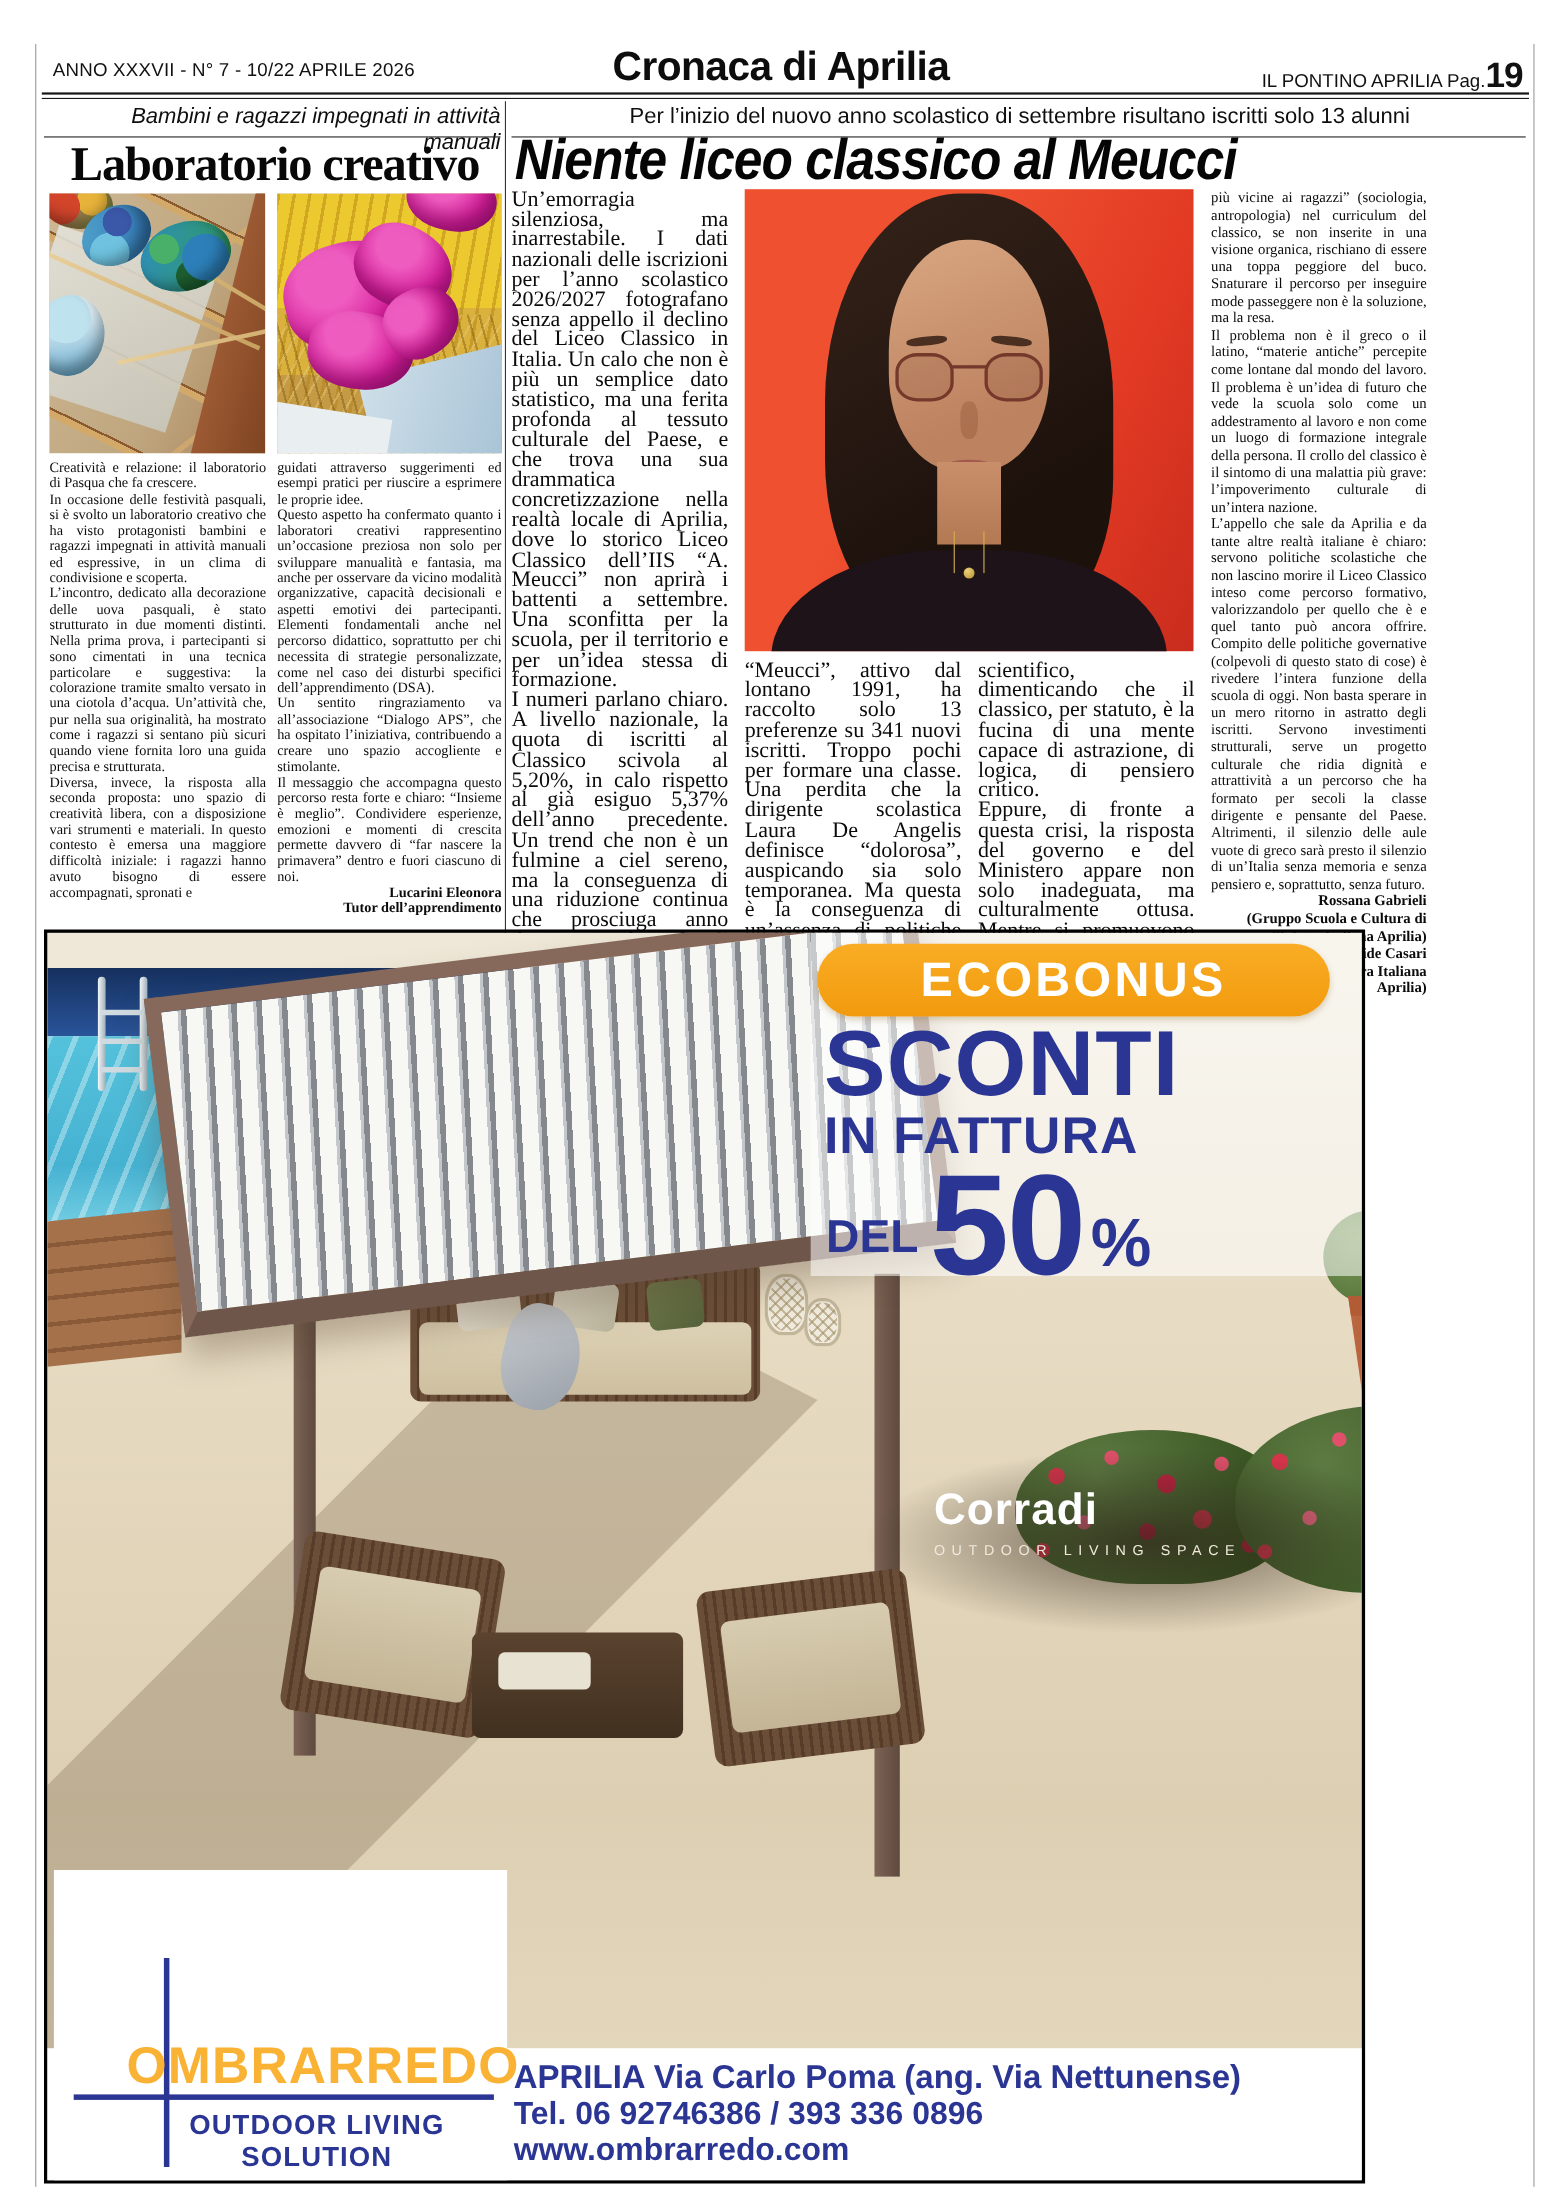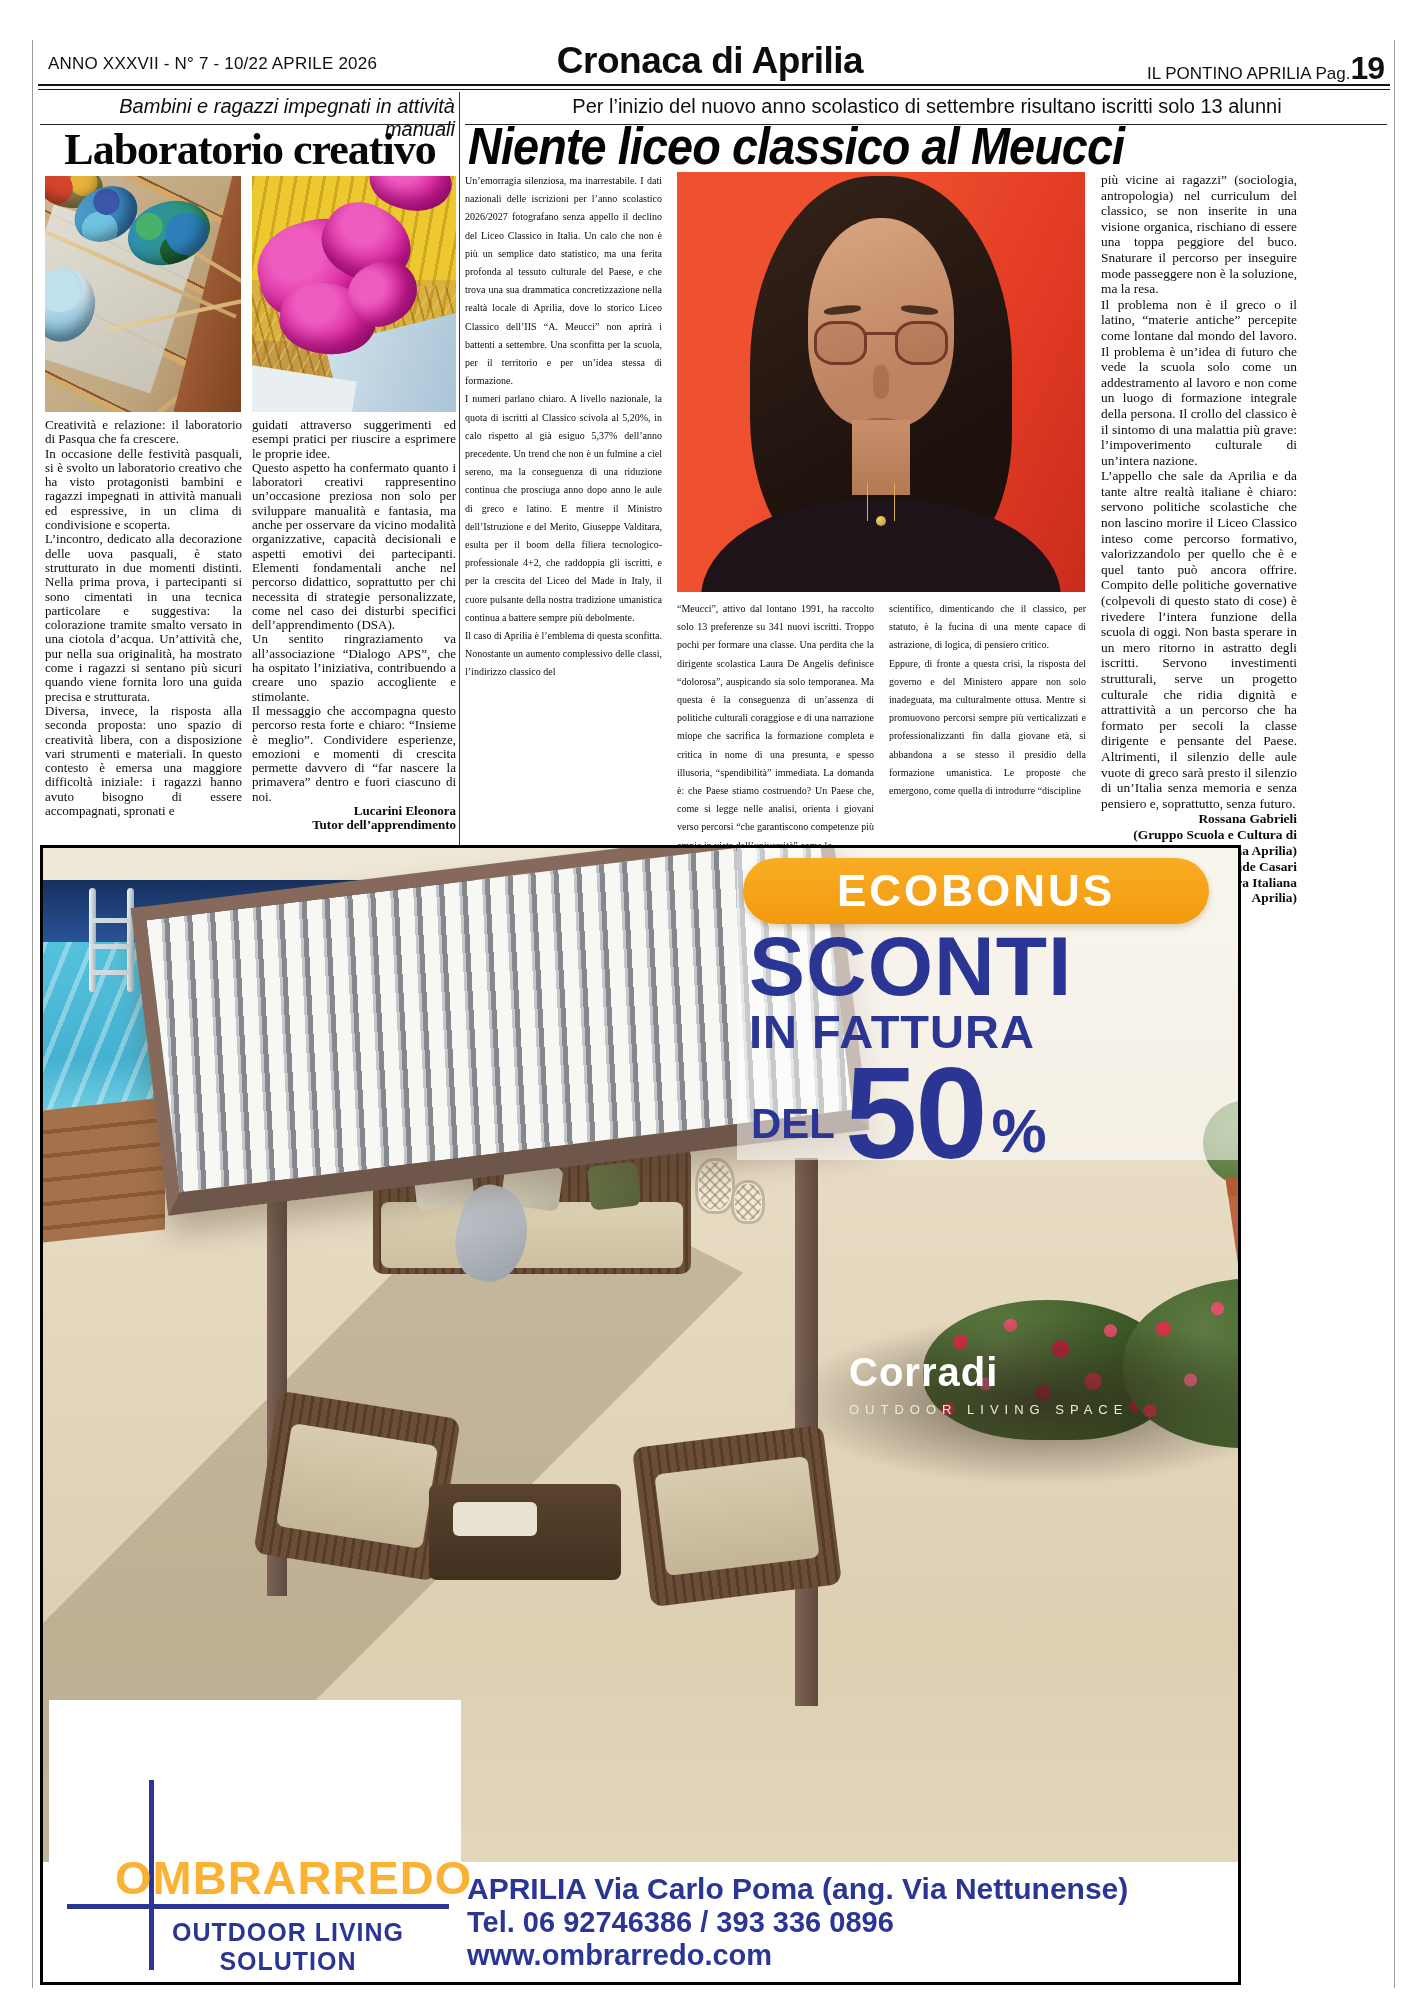--- a/index.html
+++ b/index.html
@@ -68,21 +68,21 @@
   .p5 { left:118px; top:-26px; width:82px; height:60px; transform:rotate(16deg); }
 
   .lbody { position:absolute; top:418px; height:420px; overflow:hidden; font-size:13px; line-height:14.3px; text-align:justify; color:#0b0b0b; }
   .lcol1 { left:45px; width:197px; }
   .lcol2 { left:252px; width:204px; }
   .lbody p { margin:0; }
   .lsig { font-weight:bold; text-align:right; }
 
   
   .hl-right { position:absolute; left:468px; top:116px; font-family:"Liberation Sans",sans-serif; font-weight:900; font-style:italic; font-size:52px; letter-spacing:-1px; transform:scaleX(.9); transform-origin:left; color:#050505; white-space:nowrap; }
-  .rcol { position:absolute; overflow:hidden; font-size:10px; line-height:18.2px; text-align:justify; color:#0b0b0b; }
+  .rcol { position:absolute; overflow:hidden; font-size:20px; line-height:18.2px; text-align:justify; color:#0b0b0b; }
   .rcol p { margin:0; }
   .rc1 { left:465px; top:172px; width:197px; height:892px; }
   .rc2 { left:677px; top:600px; width:197px; height:464px; }
   .rc3 { left:889px; top:600px; width:197px; height:464px; }
   .rc4 { left:1101px; top:172px; width:196px; height:892px; font-size:13.4px; line-height:15.6px; }
   .rsig { font-weight:bold; text-align:right; line-height:15.8px; }
 
   
   .wphoto { position:absolute; left:677px; top:172px; width:408px; height:420px; overflow:hidden; background:linear-gradient(115deg,#ef5130 0 35%, #e23a24 70%, #c92c1d); }
   .hair { position:absolute; left:18%; top:1%; width:64%; height:96%; background:linear-gradient(150deg,#35231a,#1d110c 70%); border-radius:47% 47% 36% 40%; }

